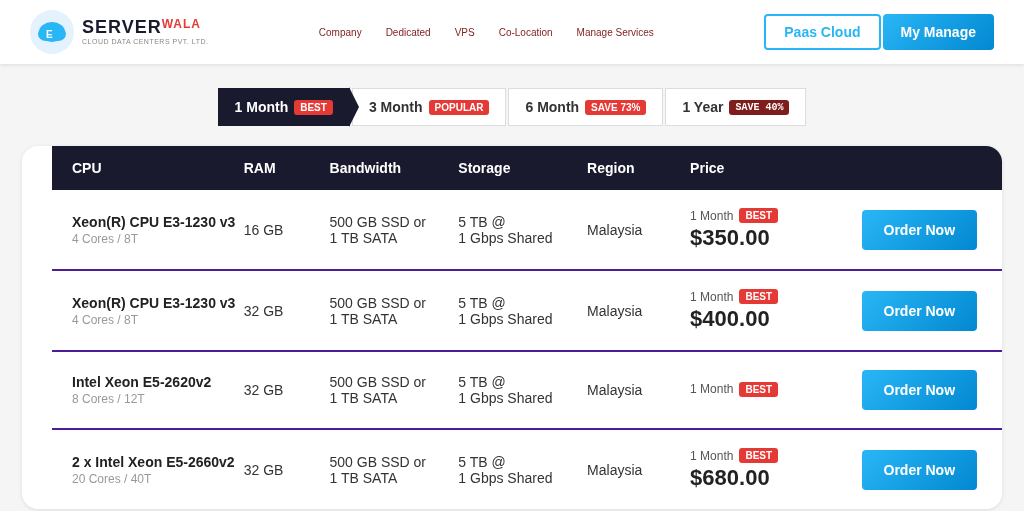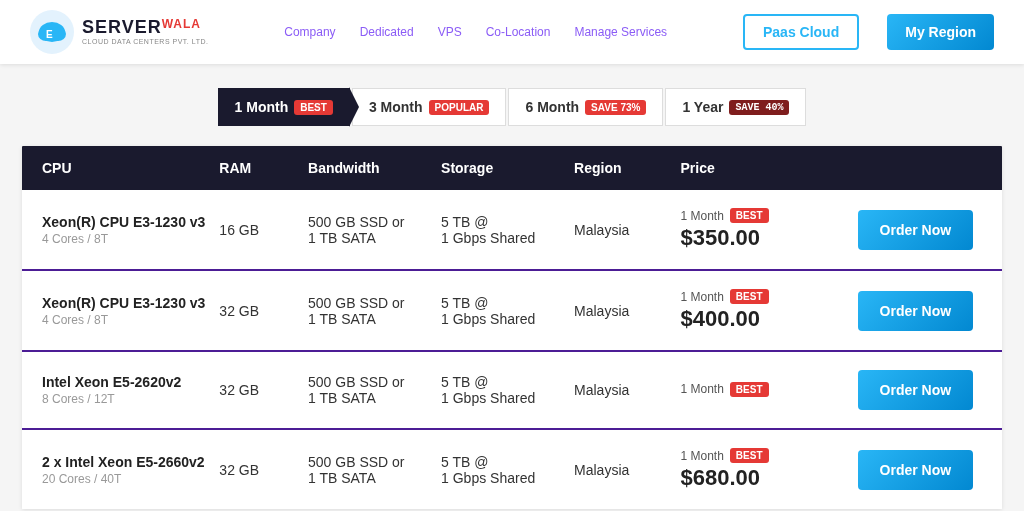--- a/index.html
+++ b/index.html
@@ -30,26 +30,26 @@
     }
     .logo-text .server { font-size: 20px; font-weight: 900; color: #1a1a2e; letter-spacing: 1px; }
     .logo-text .wala { font-size: 20px; font-weight: 900; color: #e53935; letter-spacing: 1px; }
     .nav-links {
       display: flex;
       align-items: center;
       gap: 24px;
     }
     .nav-links a {
       text-decoration: none;
-      color: #8b5cf6;
-      font-size: 12px;
+      color: #7f1d1d;
+      font-size: 10px;
     }
     .header-buttons {
       display: flex;
-      gap: 28px;
+      gap: 2px;
     }
     .btn-paas {
       padding: 8px 18px;
       border: 2px solid #29b6f6;
       color: #29b6f6;
       background: #fff;
       border-radius: 4px;
       font-size: 14px;
       cursor: pointer;
       font-weight: 600;
@@ -111,23 +111,24 @@
       border-top: 20px solid transparent;
       border-bottom: 20px solid transparent;
       z-index: 2;
     }
 
     
     .table-container {
       max-width: 980px;
       margin: 0 auto 30px;
       background: #fff;
-      border-radius: 1px;
+      border-radius: 16px;
       overflow: hidden;
       box-shadow: 0 1px 4px rgba(0,0,0,0.1);
+      padding-left: 30px;
     }
     .table-header-row {
       display: grid;
       grid-template-columns: 2fr 1fr 1.5fr 1.5fr 1.2fr 2fr 1.4fr;
       background: #1a1a2e;
       color: #fff;
       padding: 14px 20px;
       font-weight: 700;
       font-size: 14px;
     }
@@ -191,21 +192,21 @@
   <nav class="nav-links">
     <a>Company</a>
     <a>Dedicated</a>
     <a>VPS</a>
     <a>Co-Location</a>
     <a>Manage Services</a>
   </nav>
 
   <div class="header-buttons">
     <button class="btn-paas">Paas Cloud</button>
-    <button class="btn-myaccount">My Region</button>
+    <button class="btn-myaccount">My Manage</button>
   </div>
 </div>
 
 <div class="period-tabs">
   <div class="period-tab active">
     <span class="tab-label">1 Month</span>
     <span class="badge badge-best">BEST</span>
   </div>
   <div class="period-tab" style="margin-left:2px;">
     <span class="tab-label">3 Month</span>

